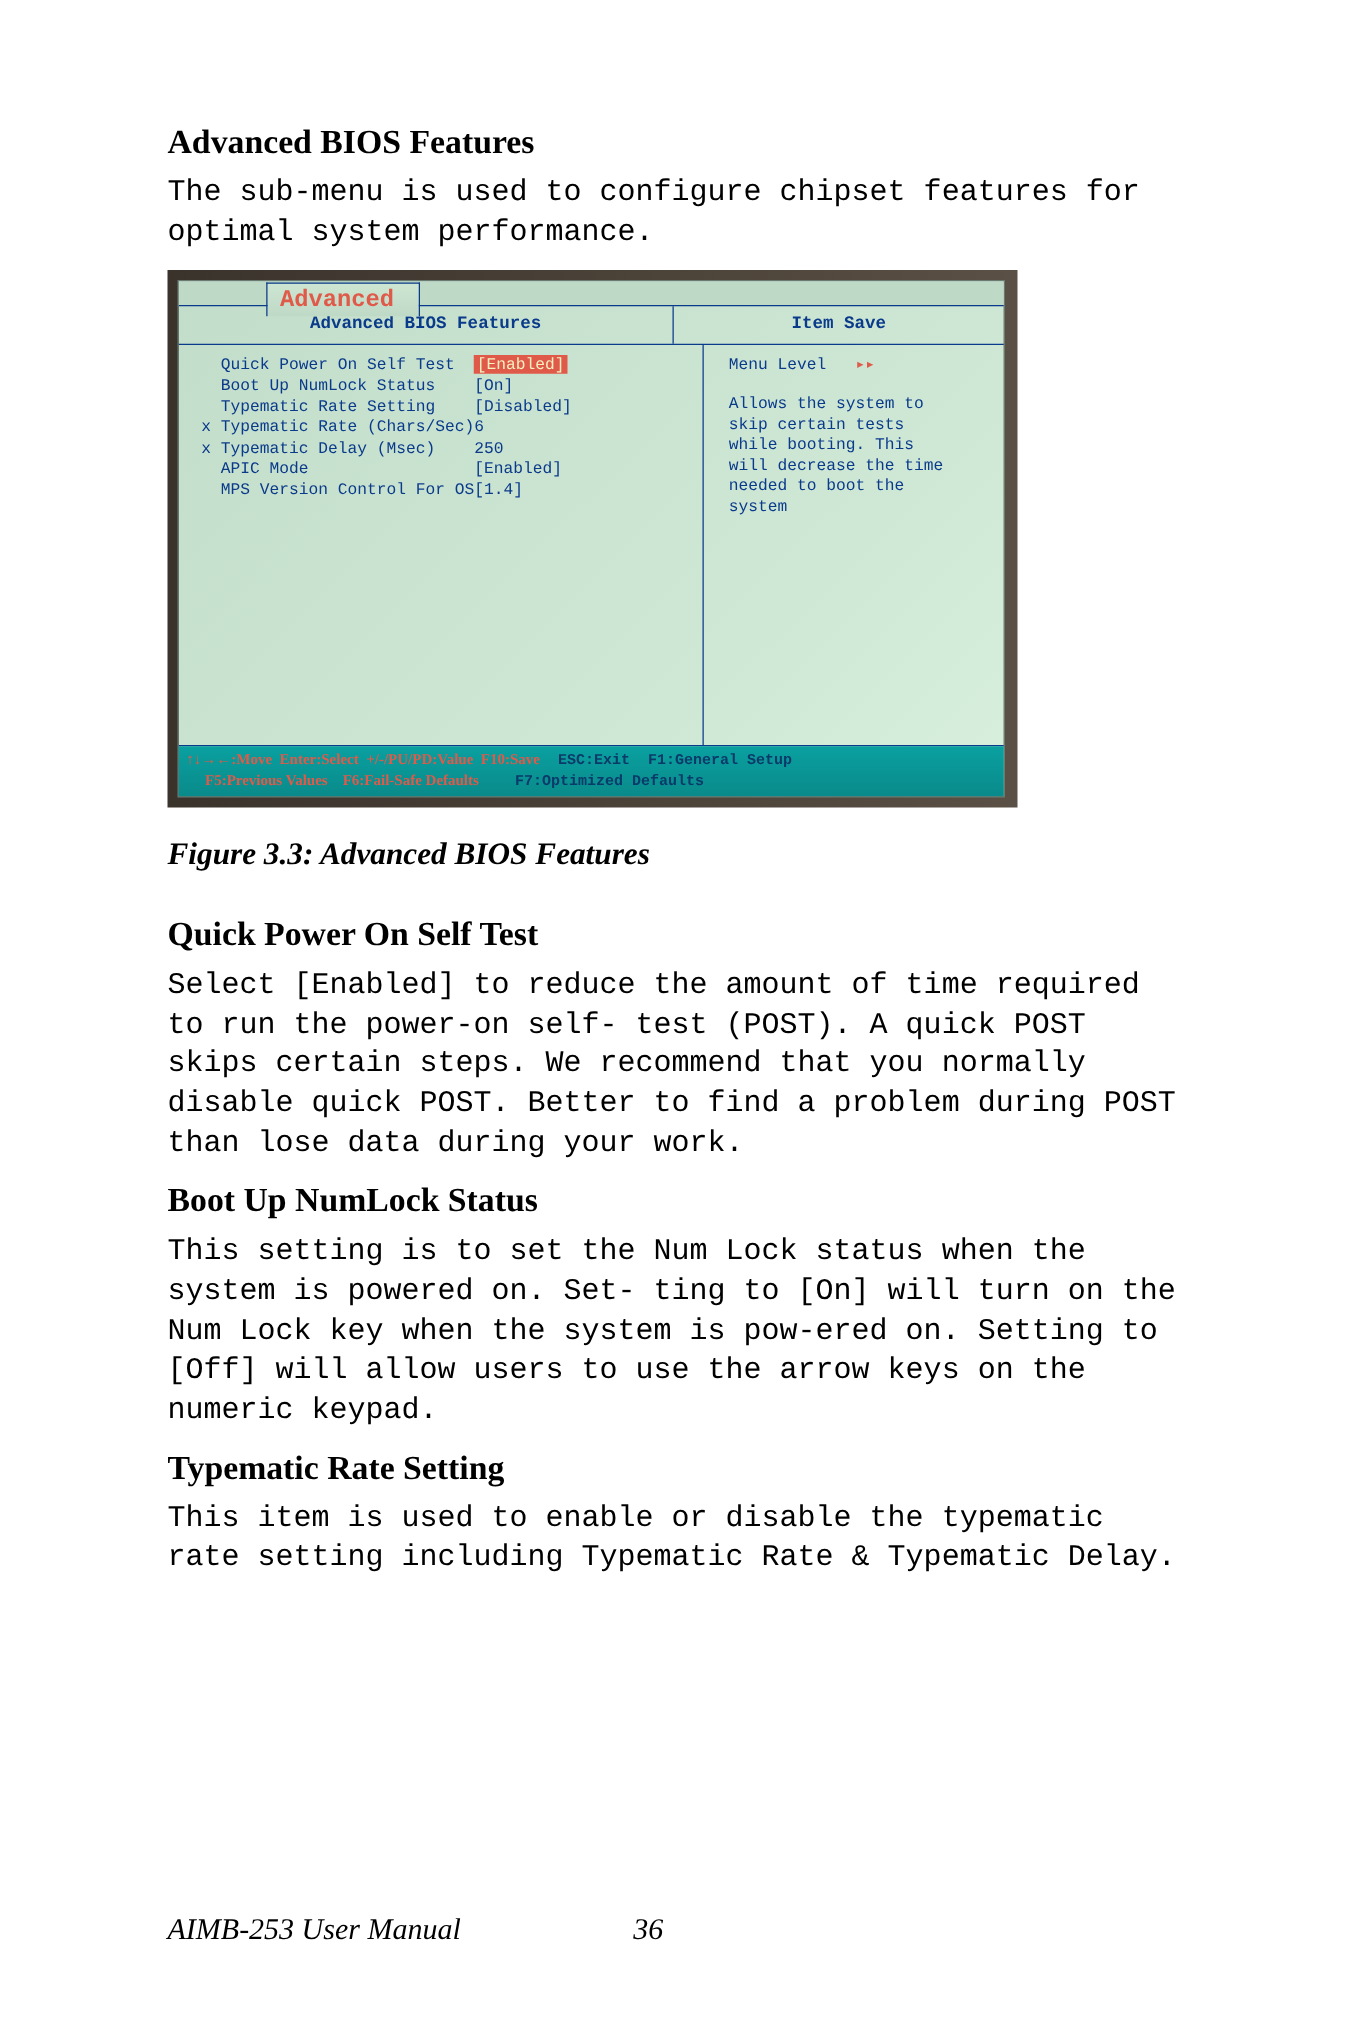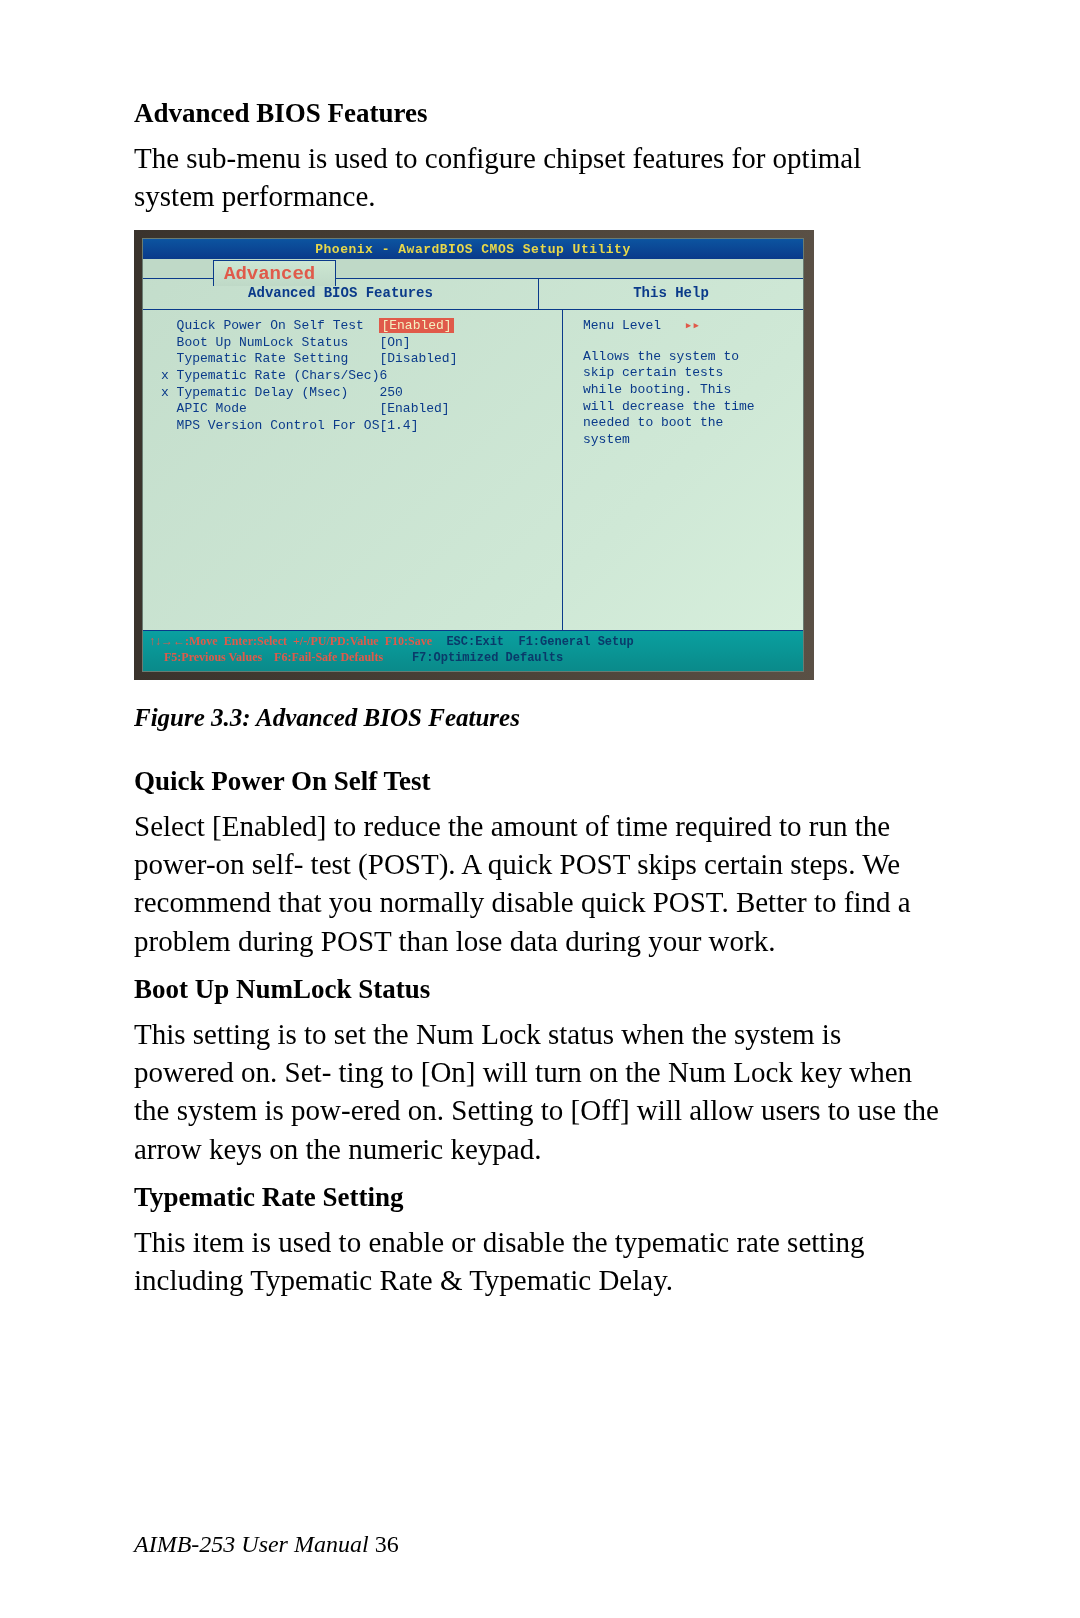--- a/index.html
+++ b/index.html
@@ -16,21 +16,21 @@
     min-height:1618px;
     font-family:"Times New Roman",Times,serif;
     color:#000;
     position:relative;
     box-sizing:border-box;
   }
   .page{
     padding:98px 132px 0 134px;
   }
   .h1{font-weight:bold;font-size:27px;margin:0 0 10px 0;}
-  .p{font-size:29px;line-height:1.32;margin:0 0 14px 0;}
+  .p{font-size:24px;line-height:1.32;margin:0 0 14px 0;font-family:Liberation Mono, monospace;}
 
   .monitor{
     width:680px;
     margin:2px 0 24px 0;
     padding:8px 10px 8px 8px;
     background:linear-gradient(90deg,#3a332c 0%,#4b4238 55%,#5a5045 100%);
     box-sizing:border-box;
   }
   .screen{
     background:linear-gradient(135deg,#c3ddcb 0%,#cfe8d6 70%,#d7efdc 100%);
@@ -122,39 +122,38 @@
     margin:12px 0 34px 0;
   }
 
   .footer-line{
     position:absolute;
     left:134px;
     bottom:60px;
     font-size:24px;
   }
   .footer-line .man{font-style:italic;}
-  .footer-line .pg{}
+  .footer-line .pg{font-style:italic;margin-left:132px;}
 </style>
 </head>
 <body>
 
 <div class="page">
 
   <div class="h1">Advanced BIOS Features</div>
   <div class="p">The sub-menu is used to configure chipset features for optimal system performance.</div>
 
   <div class="monitor">
     <div class="screen">
-      <div class="titlebar">Phoenix - AwardBIOS CMOS Setup Utility</div>
       <div class="tabrow">
         <span class="tab">Advanced</span>
       </div>
       <div class="headers">
         <div class="col-main">Advanced BIOS Features</div>
-        <div class="col-help">This Help</div>
+        <div class="col-help">Item Save</div>
       </div>
       <div class="body">
         <div class="main" id="bios-rows"><div><span class="lbl">  Quick Power On Self Test  </span><span class="hi">[Enabled]</span></div><div><span class="lbl">  Boot Up NumLock Status    </span><span class="val">[On]</span></div><div><span class="lbl">  Typematic Rate Setting    </span><span class="val">[Disabled]</span></div><div class="dim"><span class="lbl">x Typematic Rate (Chars/Sec)</span><span class="val">6</span></div><div class="dim"><span class="lbl">x Typematic Delay (Msec)    </span><span class="val">250</span></div><div><span class="lbl">  APIC Mode                 </span><span class="val">[Enabled]</span></div><div><span class="lbl">  MPS Version Control For OS</span><span class="val">[1.4]</span></div></div>
         <div class="help">
           <div>
             <span class="helplabel">Menu Level</span>
             &nbsp;&nbsp;<span class="arrow">▸▸</span>
           </div>
           <div class="helptext">Allows the system to skip certain tests while booting. This will decrease the time needed to boot the system</div>
         </div>

